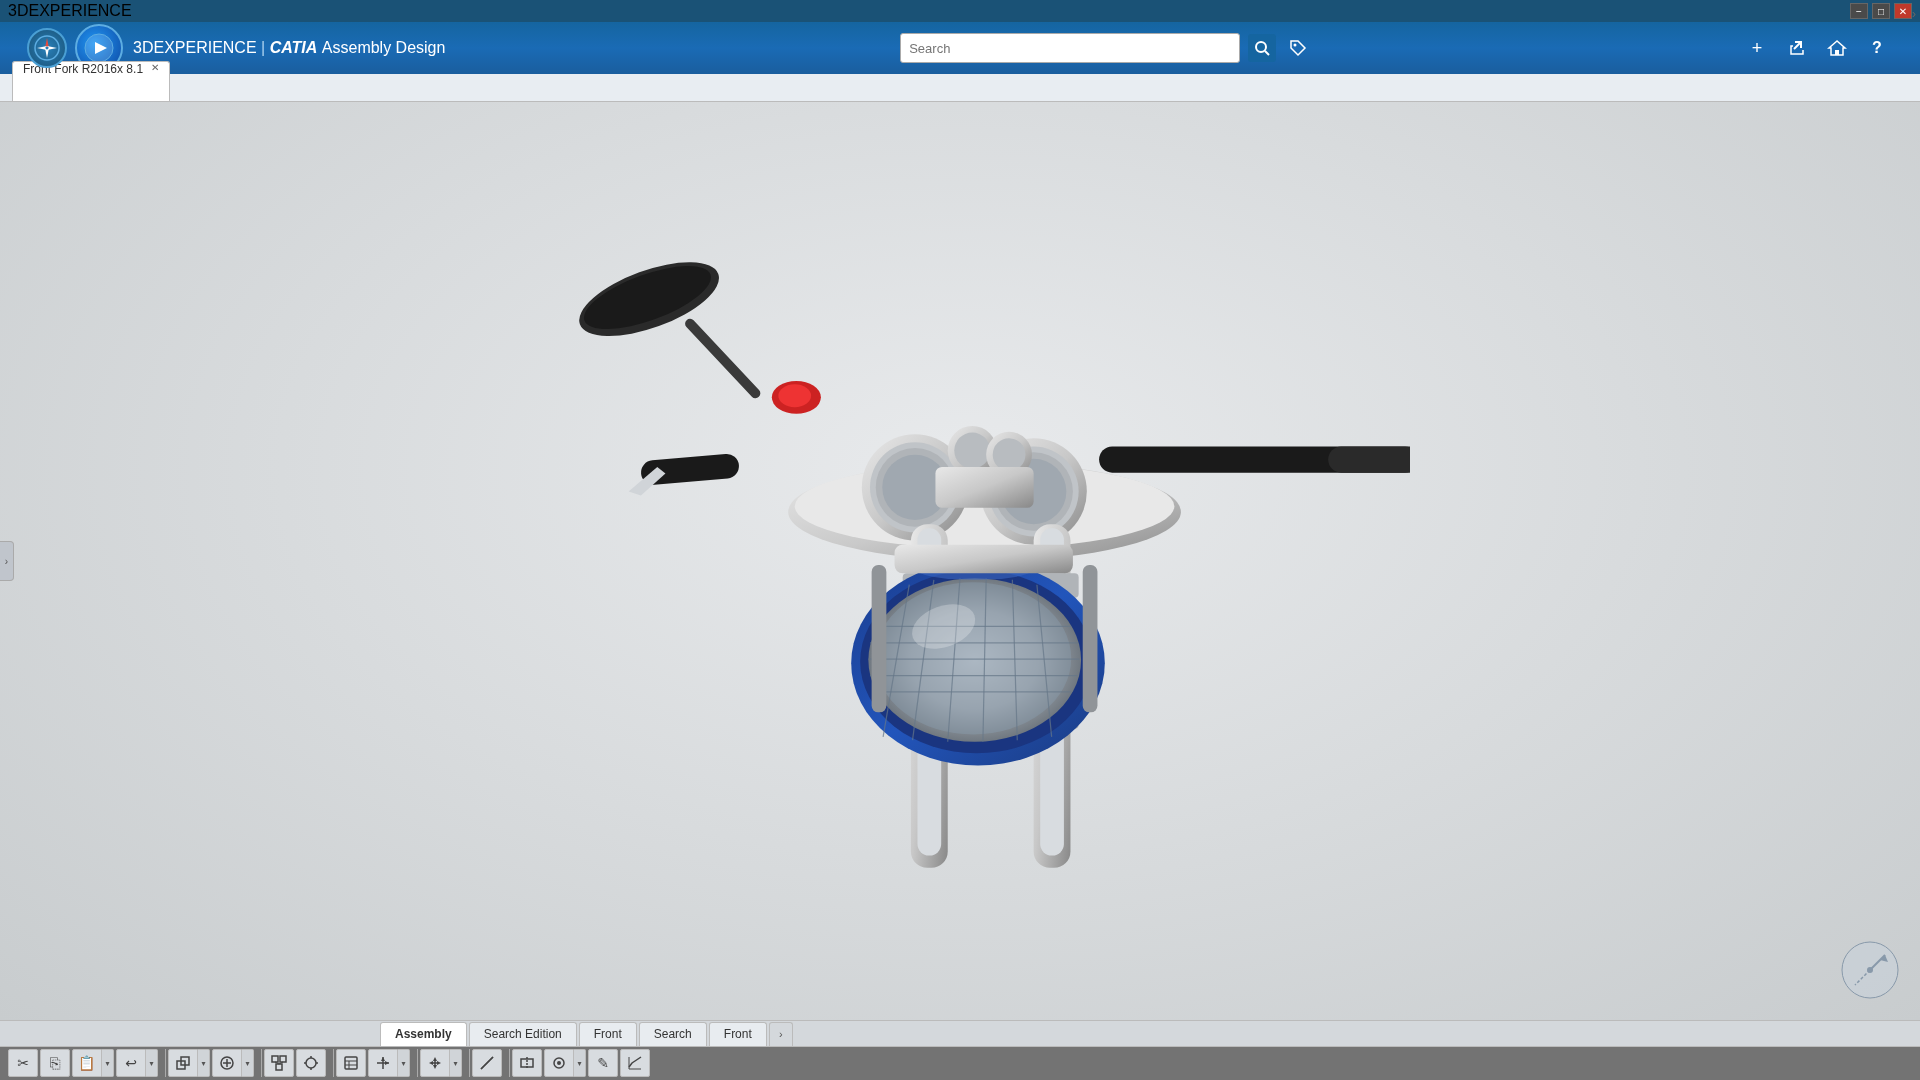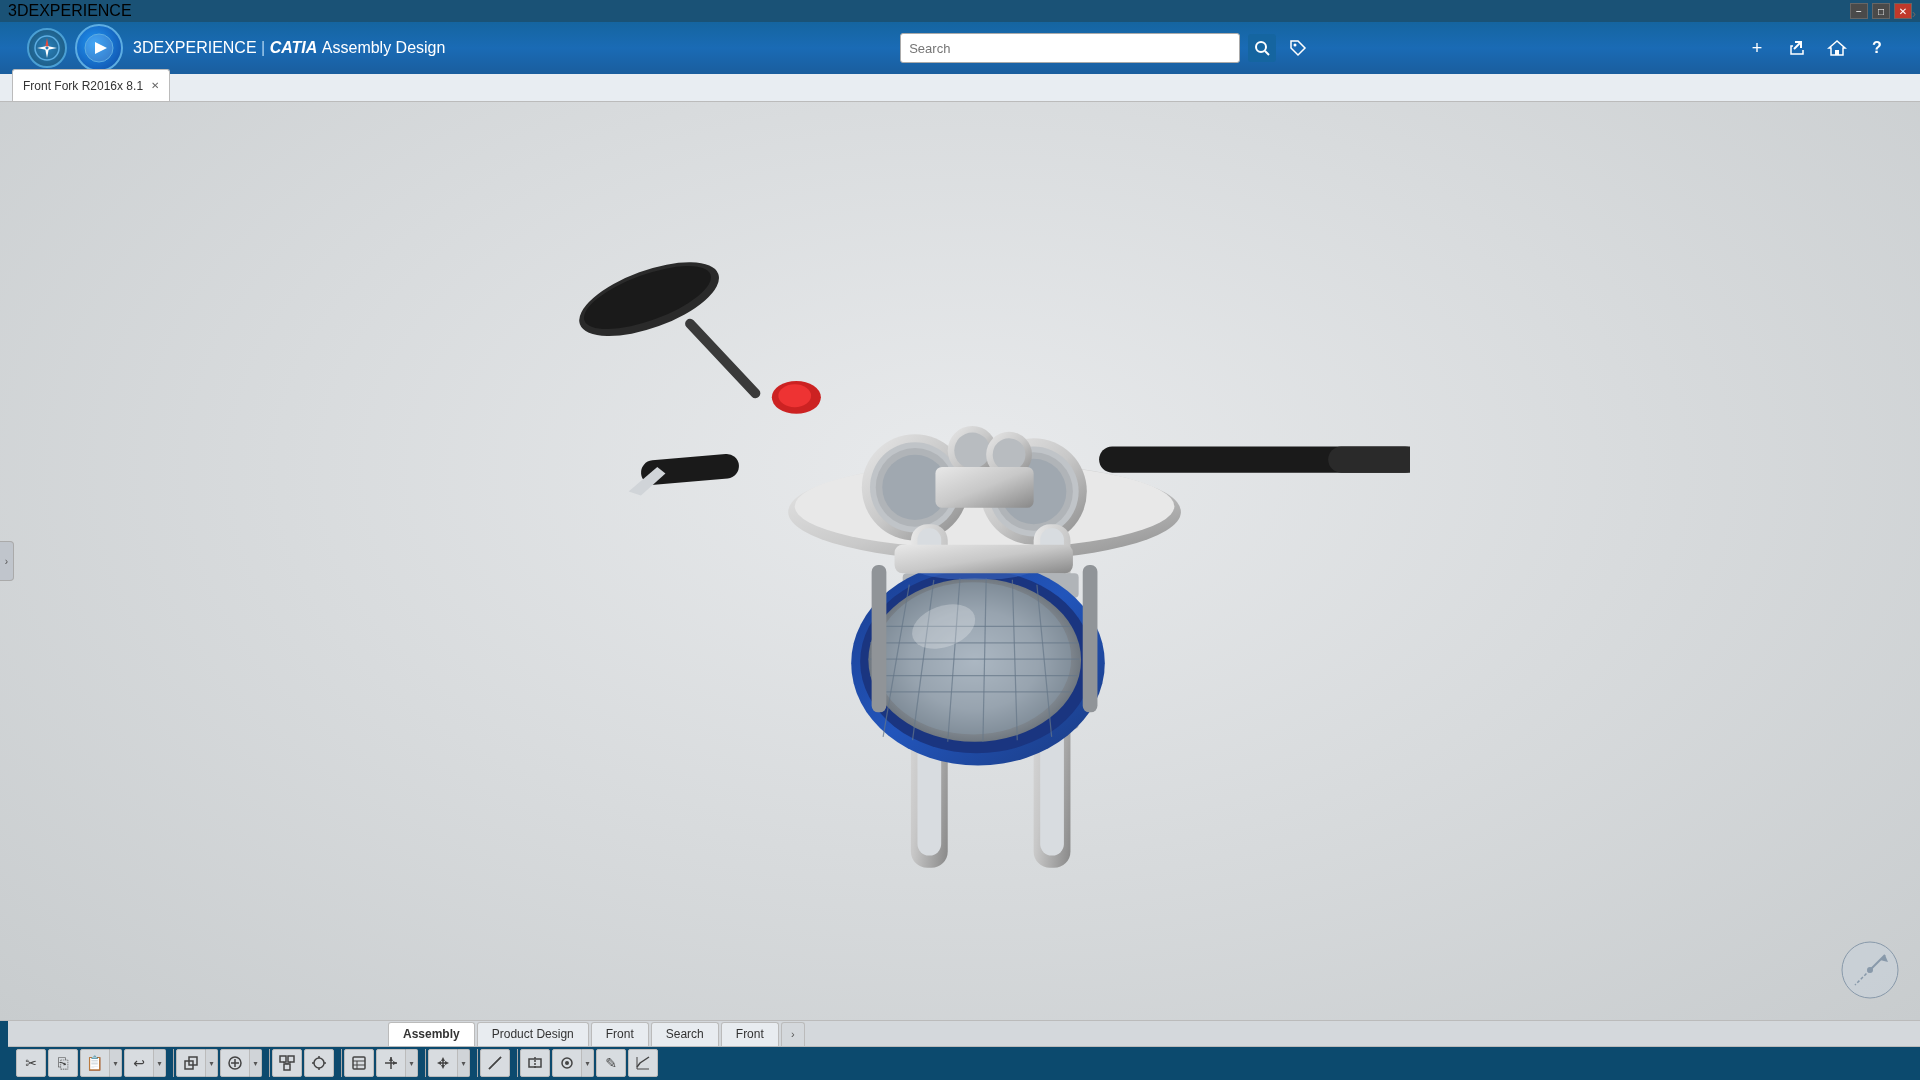--- a/index.html
+++ b/index.html
@@ -141,28 +141,27 @@
     #tab-bar {
       width: 100%;
       height: 28px;
       background: #e8edf2;
       border-bottom: 1px solid #bbb;
       display: flex;
       align-items: flex-end;
       padding-left: 12px;
     }
     .tab-item {
-      height: 32px;
+      height: 40px;
       background: white;
       border: 1px solid #bbb;
       border-bottom: none;
       border-radius: 3px 3px 0 0;
       padding: 0 10px;
       display: flex;
-      align-items: center;
       gap: 8px;
       font-size: 12px;
       color: #333;
       cursor: pointer;
       margin-top: 40px;
     }
     .tab-close {
       color: #666;
       font-size: 10px;
       cursor: pointer;
@@ -528,27 +527,27 @@
       <circle cx="30" cy="30" r="28" fill="rgba(200,210,220,0.5)" stroke="#8899aa" stroke-width="1"></circle>
 
       <line x1="30" y1="30" x2="45" y2="15" stroke="#8899aa" stroke-width="2"></line>
       <polygon points="45,15 40,20 48,22" fill="#8899aa"></polygon>
       <line x1="30" y1="30" x2="15" y2="45" stroke="#8899aa" stroke-width="1.5" stroke-dasharray="3,2"></line>
       <circle cx="30" cy="30" r="3" fill="#8899aa"></circle>
     </svg>
   </div>
 </div>
 
-<div id="bottom-toolbar" style="position:relative;width:100%;height:60px;background:#0c4a6e;border-top:1px solid #bbb;padding-left:8px;">
+<div id="bottom-toolbar" style="position:relative;width:100%;height:60px;background:#737373;border-top:1px solid #bbb;">
   <div id="bottom-tabs" style="height:26px;background:#d4d8dc;display:flex;align-items:flex-end;padding-left:380px;gap:2px;border-bottom:1px solid #bbb;">
     <div class="bottom-tab active">
       <span>Assembly</span>
     </div>
     <div class="bottom-tab">
-      <span>Product Design</span>
+      <span>Search Edition</span>
     </div>
     <div class="bottom-tab">
       <span>Front</span>
     </div>
     <div class="bottom-tab">
       <span>Search</span>
     </div>
     <div class="bottom-tab">
       <span>Front</span>
     </div>

